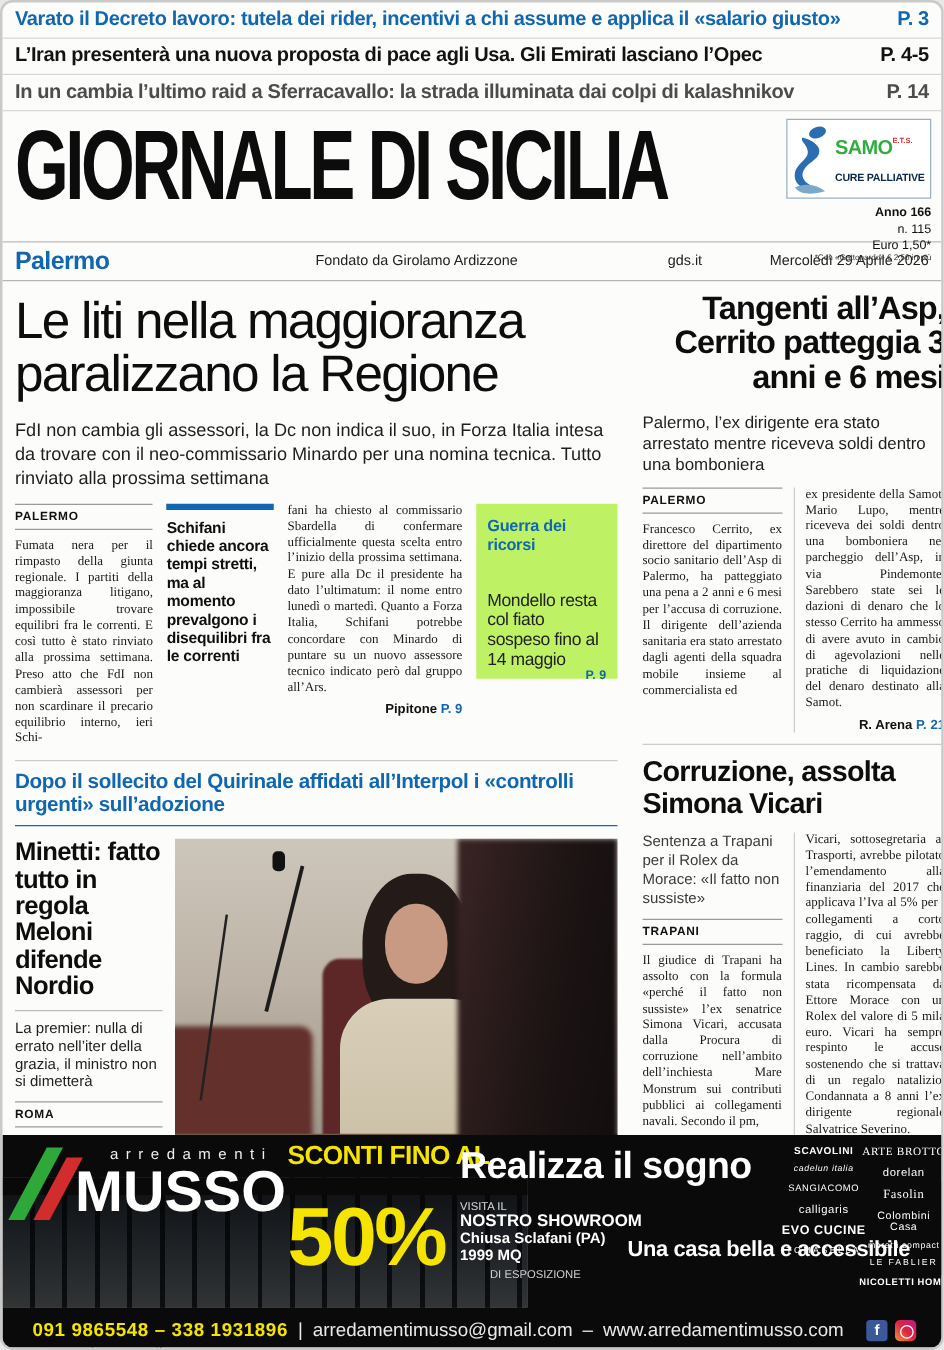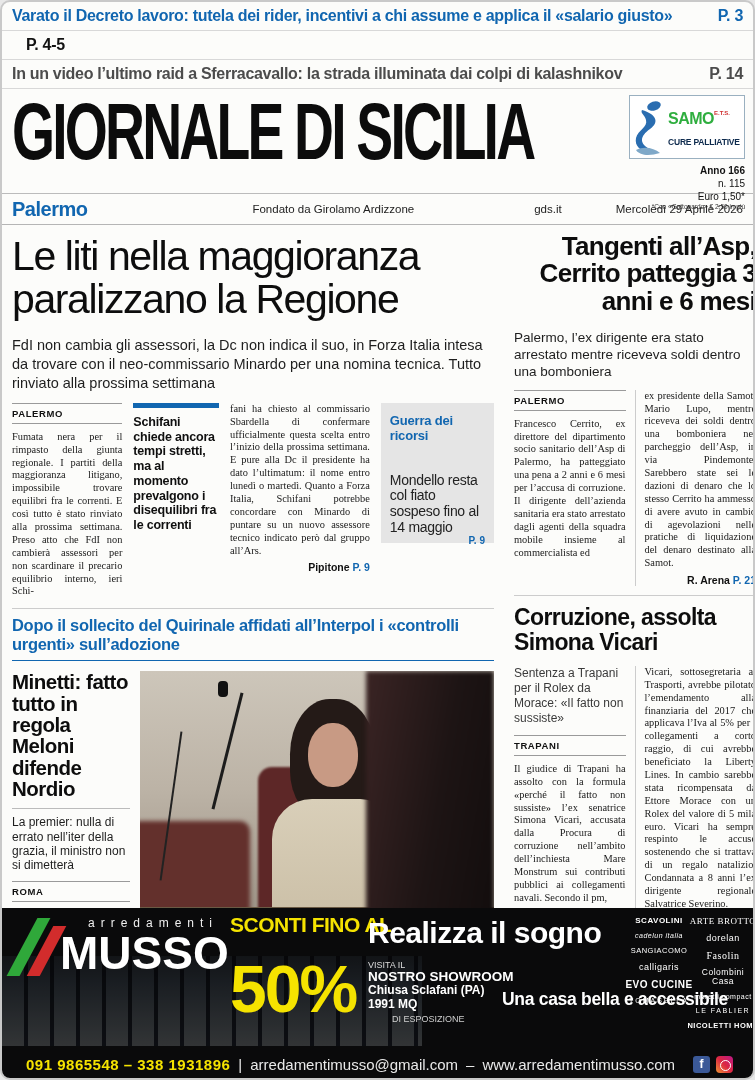--- a/index.html
+++ b/index.html
@@ -48,21 +48,21 @@
 
   .lead-cols { display:flex; gap:11px; margin-top:4px; }
   .lc1 { width:116px; }
   .lc2 { width:90px; }
   .lc2 .bar { height:5px; background:#1166b0; margin-bottom:7px; }
   .pullquote { font-weight:bold; font-size:12.5px; line-height:1.18; color:#0f0f0f; letter-spacing:-0.2px; }
   .lc3 { width:147px; display:flex; flex-direction:column; }
   .byline { text-align:right; font-size:10.5px; margin-top:4px; }
   .byline .name { font-weight:bold; color:#111; }
   .byline .pg { font-weight:bold; color:#1166b0; }
-  .graybox { width:118px; height:140px; background:#e5e5e5; padding:10px 9px; display:flex; flex-direction:column; }
+  .graybox { width:118px; height:140px; background:#bef264; padding:10px 9px; display:flex; flex-direction:column; }
   .graybox .gk { color:#1166b0; font-weight:bold; font-size:13px; margin-bottom:5px; letter-spacing:-0.2px; }
   .graybox .gt { font-size:14px; line-height:1.12; color:#222; letter-spacing:-0.3px;margin-top:25px; }
   .graybox .gp { margin-top:auto; text-align:right; color:#1166b0; font-weight:bold; font-size:10px; }
 
   .strip { border-top:1px solid #ccc; border-bottom:1px solid #1166b0; margin-top:10px; padding:7px 0 6px; color:#1166b0; font-weight:bold; font-size:16.5px; letter-spacing:-0.3px; }
 
   .minetti { display:flex; gap:10px; margin-top:10px; }
   .m-left { width:118px; }
   .headline-m { font-size:20.5px; line-height:1.04; letter-spacing:-0.5px; font-weight:bold; color:#0d0d0d; margin-bottom:9px; }
   .m-deck { font-size:12px; line-height:1.2; color:#1e1e1e; border-top:1px solid #bbb; padding-top:6px; margin-bottom:8px; }
@@ -139,24 +139,25 @@
 <body>
 
 <div class="page">
 
   <header>
     <div class="teaser t-blue">
       <span>Varato il Decreto lavoro: tutela dei rider, incentivi a chi assume e applica il «salario giusto»</span>
       <span class="pg">P. 3</span>
     </div>
     <div class="teaser t-black">
+      <span>L’Iran presenterà una nuova proposta di pace agli Usa. Gli Emirati lasciano l’Opec</span>
       <span class="pg">P. 4-5</span>
     </div>
     <div class="teaser t-gray">
-      <span>In un video l’ultimo raid a Sferracavallo: la strada illuminata dai colpi di kalashnikov</span>
+      <span>In un cambia l’ultimo raid a Sferracavallo: la strada illuminata dai colpi di kalashnikov</span>
       <span class="pg">P. 14</span>
     </div>
   </header>
 
   <div class="masthead">
     <div class="nameplate">GIORNALE DI SICILIA</div>
     <div class="mast-right">
       <div class="samo-box">
         <svg width="38" height="62" viewBox="0 0 38 62">
           <ellipse cx="24" cy="10" rx="7" ry="4.5" fill="#2a6db0" transform="rotate(-18 24 10)"></ellipse>
@@ -321,21 +322,21 @@
     </div>
 
     <div class="sconti">SCONTI FINO AL</div>
     <div class="fifty">50%</div>
     <div class="slogan">Realizza il sogno</div>
 
     <div class="visita">
       <div class="sm">VISITA IL</div>
       <div class="bg1">NOSTRO SHOWROOM</div>
       <div class="bg2">Chiusa Sclafani (PA)</div>
-      <div class="bg2">1991 MQ</div>
+      <div class="bg2">1999 MQ</div>
       <div class="expo">DI ESPOSIZIONE</div>
     </div>
 
     <div class="casa">Una casa bella e accessibile</div>
 
     <div class="partners">
       <div class="pcol">
         <div class="pitem" style="font-weight:bold;">SCAVOLINI</div>
         <div class="pitem" style="font-size:7px;font-style:italic;">cadelun italia</div>
         <div class="pitem" style="font-size:7.5px;">SANGIACOMO</div>

